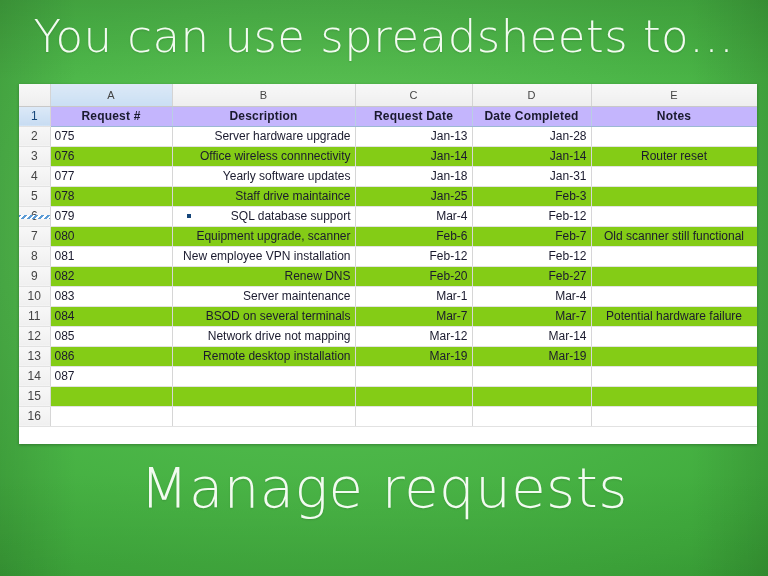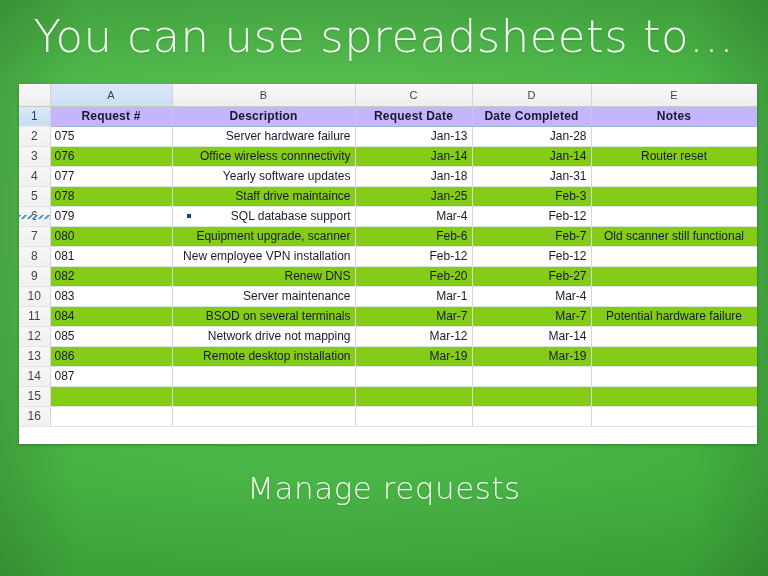--- a/index.html
+++ b/index.html
@@ -50,21 +50,21 @@
     white-space: nowrap;
   }
 
   .caption {
     position: absolute;
     left: 0;
     top: 458px;
     width: 768px;
     text-align: center;
     color: #f2fbf0;
-    font-size: 31px;
+    font-size: 56px;
     line-height: 60px;
     font-weight: 300;
     letter-spacing: 0.5px;
     font-family: "DejaVu Sans", sans-serif;
     text-shadow: 0 1px 2px rgba(0,0,0,0.12);
     z-index: 3;
     white-space: nowrap;
   }
 
   
@@ -209,21 +209,21 @@
           <td class="cell">Request #</td>
           <td class="cell">Description</td>
           <td class="cell">Request Date</td>
           <td class="cell">Date Completed</td>
           <td class="cell">Notes</td>
         </tr>
 
       <tr class="plain">
             <td class="rownum">2</td>
             <td class="cell num">075</td>
-            <td class="cell textr">Server hardware failure</td>
+            <td class="cell textr">Server hardware upgrade</td>
             <td class="cell textr">Jan-13</td>
             <td class="cell textr">Jan-28</td>
             <td class="cell textl"></td>
           </tr>
           <tr class="band">
             <td class="rownum">3</td>
             <td class="cell num">076</td>
             <td class="cell textr">Office wireless connnectivity</td>
             <td class="cell textr">Jan-14</td>
             <td class="cell textr">Jan-14</td>

